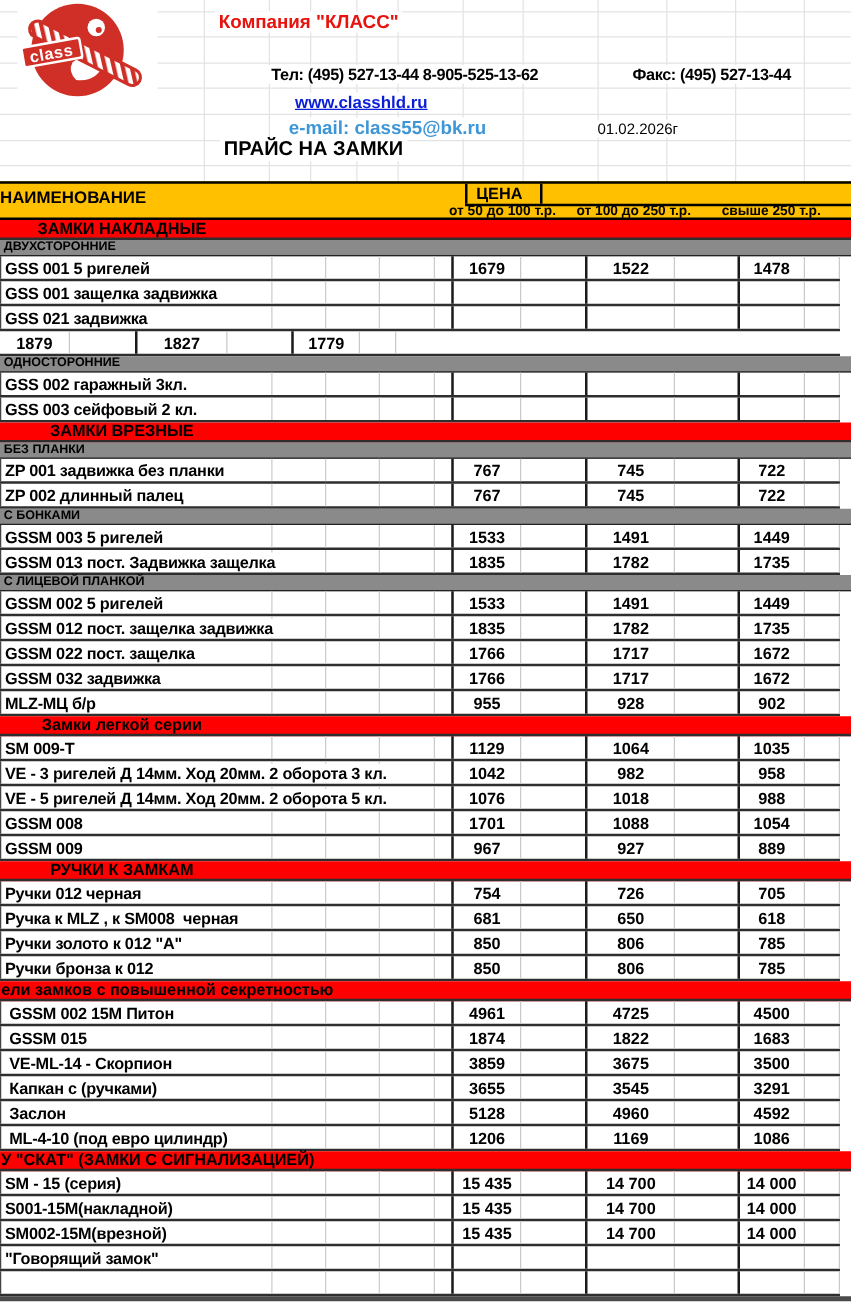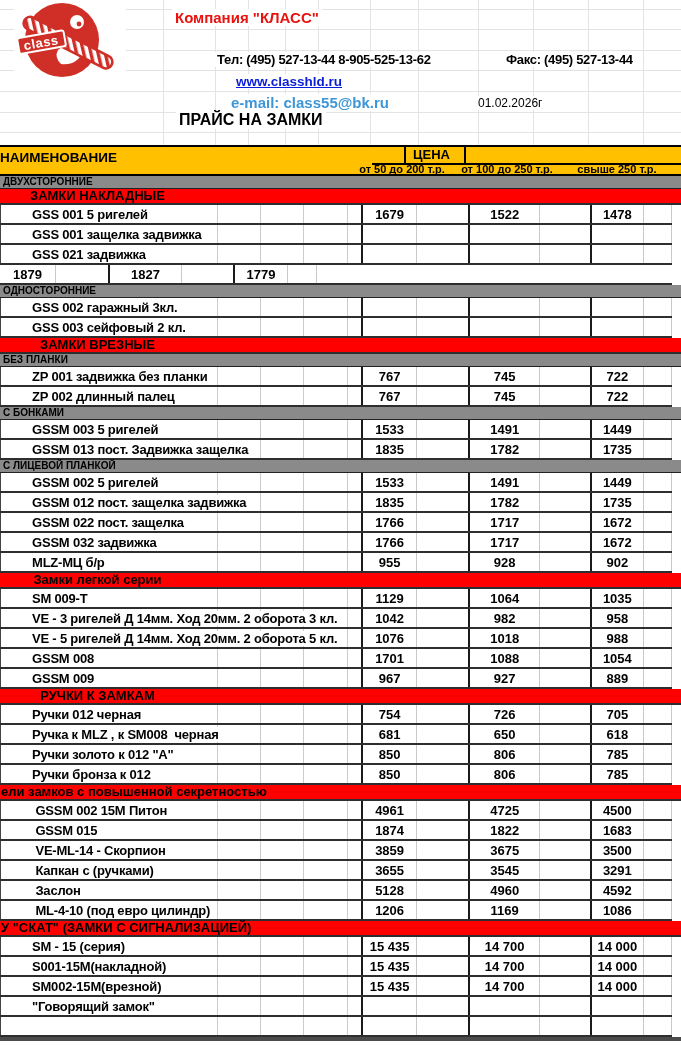--- a/index.html
+++ b/index.html
@@ -18,21 +18,21 @@
   .email{left:228px;top:94px;font-size:15px;font-weight:700;color:#3e96d6;text-decoration:none;}
   .date{left:475px;top:96px;font-size:12px;font-weight:400;}
   .title{left:176px;top:111px;font-size:16px;font-weight:700;}
   .logo{position:absolute;left:14px;top:0;width:112px;height:84px;background:#fff;}
   
   .thead{position:absolute;left:0;top:145px;width:681px;height:31px;box-sizing:border-box;
          background:#FFC000;border-top:2px solid #000;border-bottom:2px solid #000;}
   .th-name{position:absolute;left:0;top:3px;width:212px;text-align:left;font-size:13.5px;font-weight:700;}
   .th-price{position:absolute;left:372px;top:0;width:62px;height:16px;box-sizing:border-box;
             border-left:2px solid #000;border-right:2px solid #000;padding-left:7px;
-            font-size:13px;font-weight:700;line-height:15px;margin-left:32px;}
+            font-size:13px;font-weight:700;line-height:15px;}
   .th-underline{position:absolute;left:372px;top:16px;width:309px;height:2px;background:#000;}
   .th-tier{position:absolute;top:17px;width:124px;height:10px;text-align:center;
            font-size:11px;font-weight:700;line-height:10px;white-space:nowrap;}
   .t1{left:340px;} .t2{left:445px;} .t3{left:555px;}
   
   #rows{position:absolute;left:0;top:176px;width:681px;}
   .row{display:flex;box-sizing:border-box;}
   .row.sec{width:681px;height:16px;background:#fe0000;border-bottom:2px solid #2e2e2e;
            font-size:13px;font-weight:700;line-height:14px;}
   .row.sec .lbl{white-space:pre;padding-left:1px;}
@@ -41,21 +41,21 @@
            font-size:10px;font-weight:700;line-height:12px;}
   .row.sub .lbl{white-space:pre;padding-left:3px;}
   .row.item{width:672px;height:20px;border-bottom:2px solid #2e2e2e;font-size:13px;font-weight:700;}
   .row.item>div{box-sizing:border-box;height:100%;line-height:17px;}
   .c-name{width:372px;border-left:1px solid #444;border-right:2px solid #1a1a1a;
           padding:1px 0 0 3px;white-space:pre;overflow:hidden;letter-spacing:-0.2px;
           background-image:linear-gradient(#cccccc,#cccccc),linear-gradient(#cccccc,#cccccc),
                            linear-gradient(#cccccc,#cccccc),linear-gradient(#cccccc,#cccccc);
           background-size:1px 100%;background-repeat:no-repeat;
           background-position:216px 0,259px 0,302px 0,346px 0;}
-  .c-name .nm{background:#fff;padding-right:3px;margin-left:28px;}
+  .c-name .nm{background:#fff;padding-right:3px;}
   .c-v{width:56px;border-right:1px solid #c9c9c9;text-align:center;padding-top:1px;white-space:pre;}
   .c-v.v2{width:74px;border-left:2px solid #1a1a1a;}
   .c-v.v3{width:55px;border-left:2px solid #1a1a1a;}
   .c-g{width:52px;}
   .c-g.g2{width:51px;}
   .c-g.g3{width:29px;border-right:1px solid #c9c9c9;}
   .botbar{position:absolute;left:0;top:1037px;width:681px;height:4px;background:#4b4b4b;}
 </style>
 </head>
 <body>
@@ -113,32 +113,32 @@
     <a href="#" class="txt site">www.classhld.ru</a>
     <a href="#" class="txt email">e-mail: class55@bk.ru</a>
     <span class="txt date">01.02.2026г</span>
     <span class="txt title">ПРАЙС НА ЗАМКИ</span>
   </div>
 
   <div class="thead">
     <div class="th-name">НАИМЕНОВАНИЕ</div>
     <div class="th-price">ЦЕНА</div>
     <div class="th-underline"></div>
-    <div class="th-tier t1">от 50 до 200 т.р.</div>
+    <div class="th-tier t1">от 50 до 100 т.р.</div>
     <div class="th-tier t2">от 100 до 250 т.р.</div>
     <div class="th-tier t3">свыше 250 т.р.</div>
   </div>
 
   <div id="rows">
+      <div class="row sec center">
+        <span class="lbl">ЗАМКИ НАКЛАДНЫЕ</span>
+      </div>
       <div class="row sub">
         <span class="lbl">ДВУХСТОРОННИЕ</span>
       </div>
-      <div class="row sec center">
-        <span class="lbl">ЗАМКИ НАКЛАДНЫЕ</span>
-      </div>
       <div class="row item">
         <div class="c-name"><span class="nm">GSS 001 5 ригелей</span></div>
         <div class="c-v">1679</div>
         <div class="c-g g1"></div>
         <div class="c-v v2">1522</div>
         <div class="c-g g2"></div>
         <div class="c-v v3">1478</div>
         <div class="c-g g3"></div>
       </div>
       <div class="row item">

